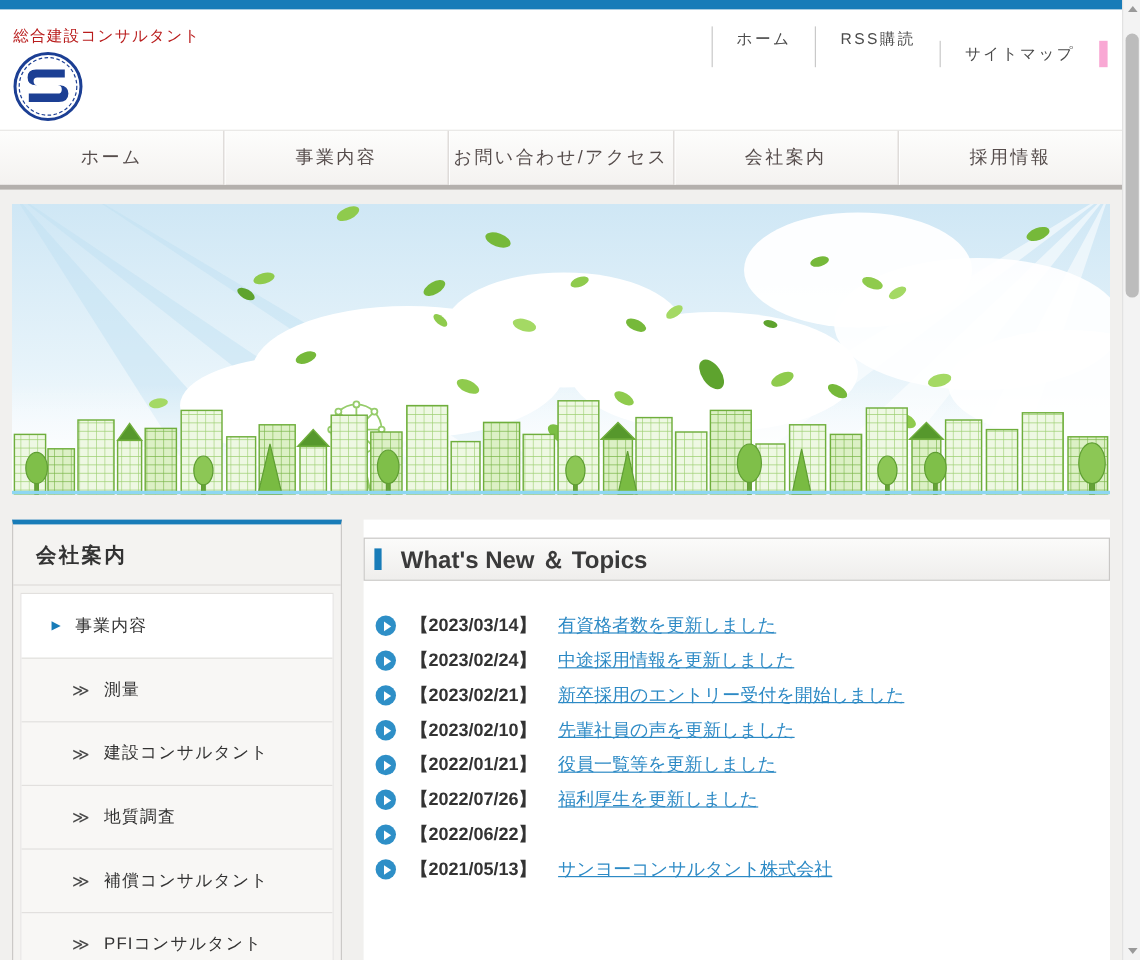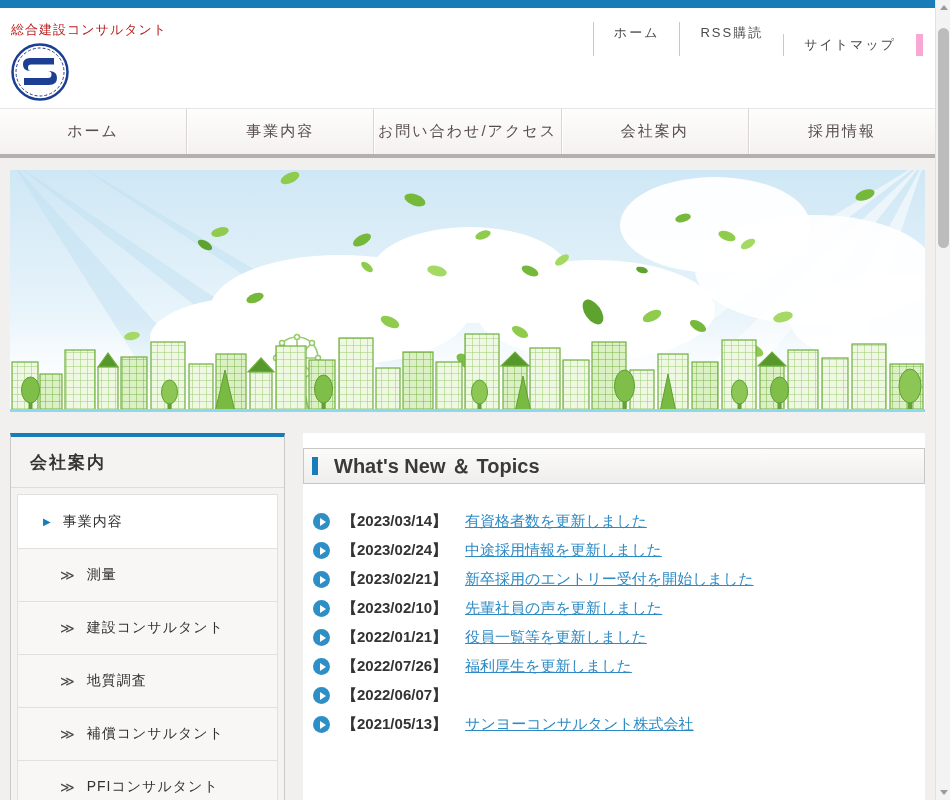--- a/index.html
+++ b/index.html
@@ -369,21 +369,21 @@
 
 
           <div class="news-item">
             <span class="news-icon"></span>
             <span class="news-date">【2022/07/26】</span>
             <a class="news-link" href="#">福利厚生を更新しました</a>
           </div>
 
           <div class="news-item">
             <span class="news-icon"></span>
-            <span class="news-date">【2022/06/07】</span>
+            <span class="news-date">【2022/06/22】</span>
           </div>
 
           <div class="news-item">
             <span class="news-icon"></span>
             <span class="news-date">【2021/05/13】</span>
             <a class="news-link" href="#">サンヨーコンサルタント株式会社</a>
           </div>
         </div>
     </div>
 

